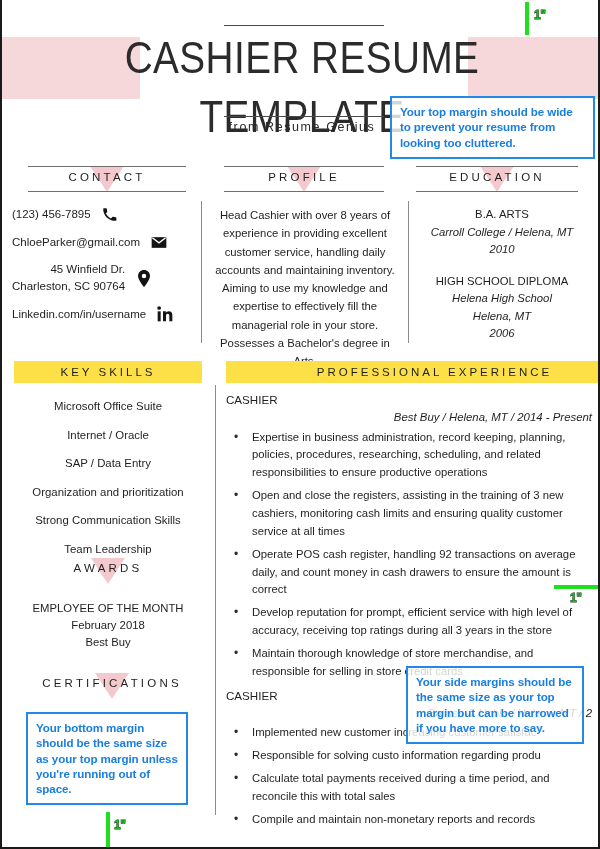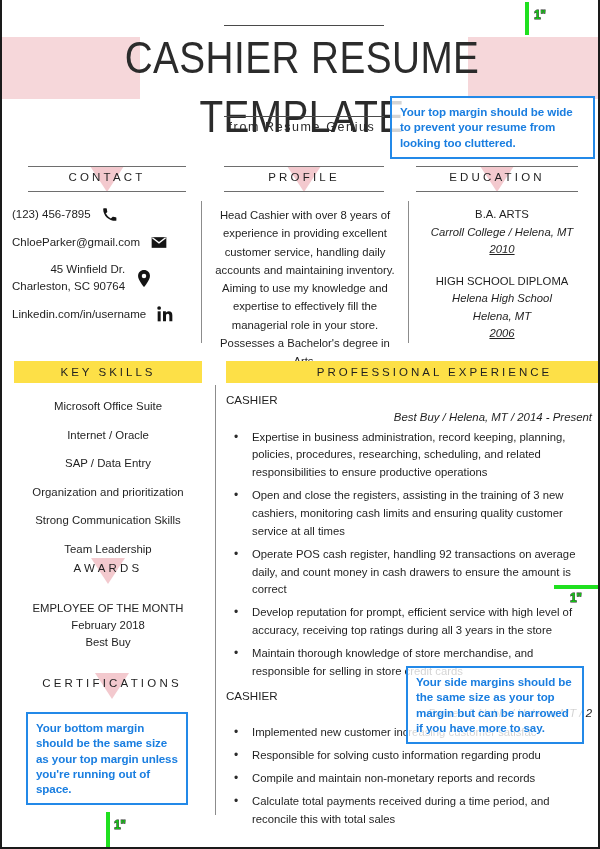--- a/index.html
+++ b/index.html
@@ -97,21 +97,21 @@
   }
 
   
   #education-block {
     position: absolute; left: 412px; top: 206px; width: 176px;
     text-align: center; color: #1f1f1f;
   }
   .edu-entry { margin-bottom: 14px; }
   .edu-degree { font-size: 11.3px; line-height: 1.55; }
   .edu-school { font-size: 11.3px; font-style: italic; line-height: 1.55; }
-  .edu-year   { font-size: 11.3px; font-style: italic; line-height: 1.55; text-decoration: underline; }
+  .edu-year   { font-size: 11.3px; font-style: italic; line-height: 1.55; }
 
   
   .banner {
     position: absolute; height: 22px; background: #fde047;
     display: flex; align-items: center; justify-content: center;
   }
   .banner-label {
     font-size: 11.5px; letter-spacing: 3px; color: #1f1f1f;
   }
   #banner-skills { left: 12px;  top: 361px; width: 188px; }
@@ -321,22 +321,22 @@
           <li class="bullet">Develop reputation for prompt, efficient service with high level of accuracy, receiving top ratings during all 3 years in the store</li>
           <li class="bullet">Maintain thorough knowledge of store merchandise, and responsible for selling in store credit cards</li>
         </ul>
       </div>
       <div class="job">
         <div class="job-title">CASHIER</div>
         <div class="job-meta">Barnes &amp; Noble  /  Helena, MT  /  2</div>
         <ul class="bullets">
           <li class="bullet">Implemented new customer increasing customer satisfac</li>
           <li class="bullet">Responsible for solving custo information regarding produ</li>
+          <li class="bullet">Calculate total payments received during a time period, and reconcile this with total sales</li>
           <li class="bullet">Compile and maintain non-monetary reports and records</li>
-          <li class="bullet">Calculate total payments received during a time period, and reconcile this with total sales</li>
         </ul>
       </div>
     </div>
 
   <div class="callout" id="callout-top">
     <div class="callout-text">Your top margin should be wide to prevent your resume from looking too cluttered.</div>
   </div>
   <div class="callout" id="callout-side">
     <div class="callout-text">Your side margins should be the same size as your top margin but can be narrowed if you have more to say.</div>
   </div>

